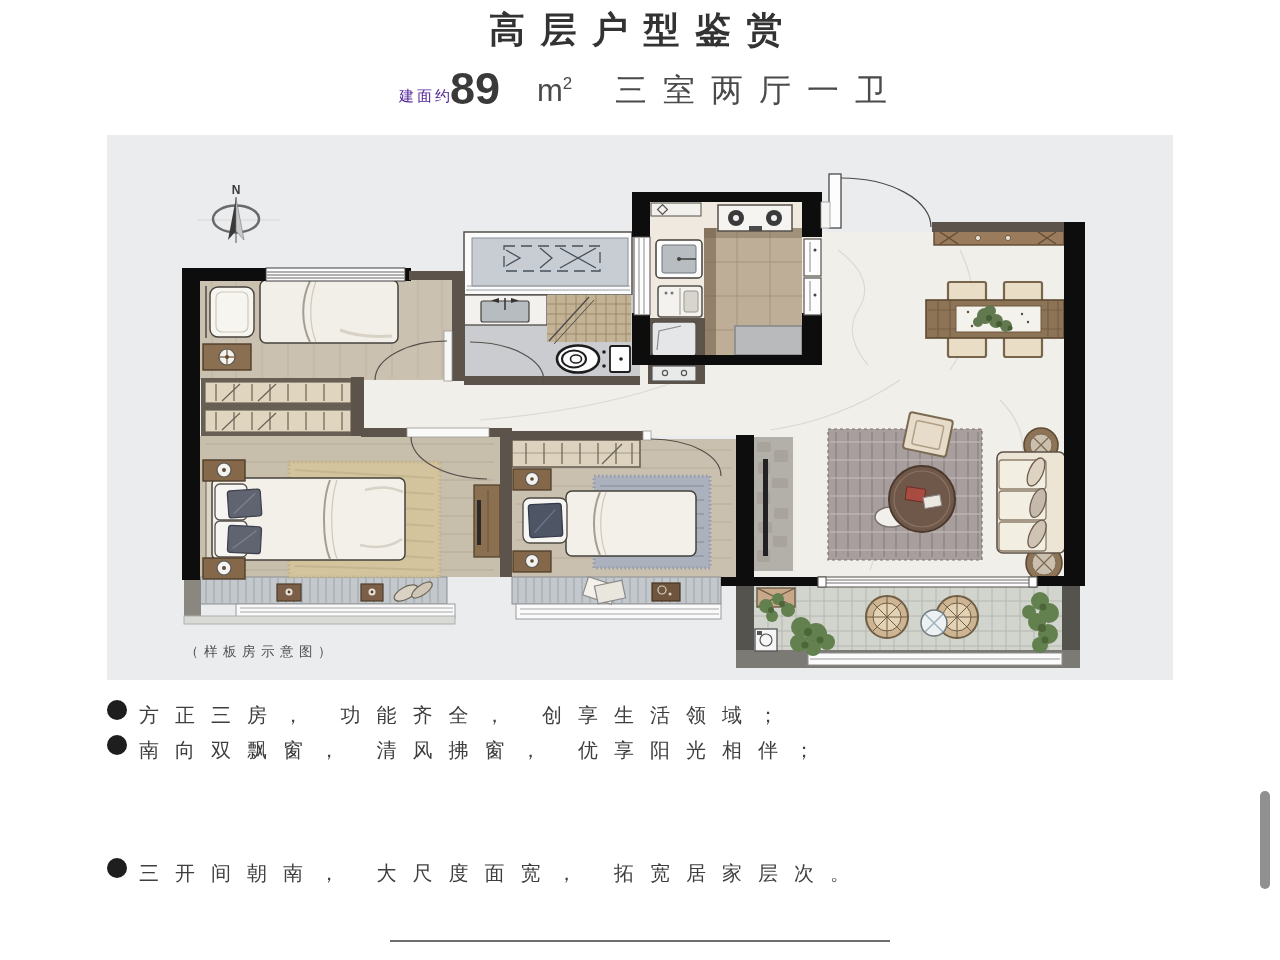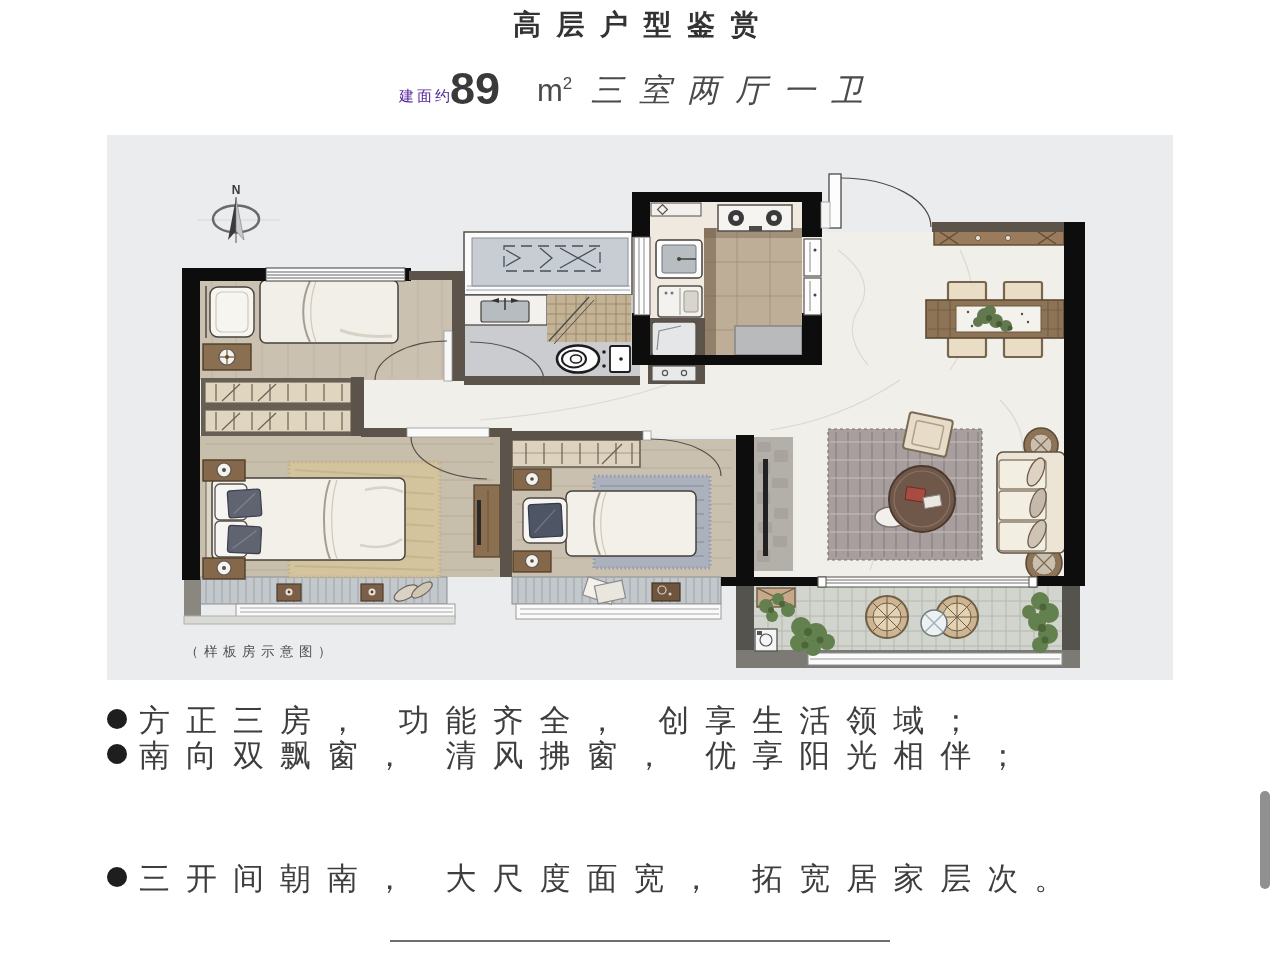--- a/index.html
+++ b/index.html
@@ -1,31 +1,31 @@
 <!DOCTYPE html>
 <html><head>
 <meta charset="utf-8">
 <style>
   html,body{margin:0;padding:0;background:#ffffff;width:1280px;height:960px;overflow:hidden;}
   body{font-family:"Liberation Sans", sans-serif;position:relative;}
   .abs{position:absolute;}
-  .title{left:0;top:6px;width:1272px;text-align:center;font-size:28px;font-weight:bold;color:#333;letter-spacing:15.5px;text-indent:15px;}
+  .title{left:0;top:6px;width:1272px;text-align:center;font-size:36px;font-weight:bold;color:#333;letter-spacing:15.5px;text-indent:15px;}
   .sub{color:#4a4a4a;}
-  .b-row{left:107px;width:1100px;font-size:31px;color:#3e3e3e;letter-spacing:16px;white-space:nowrap;}
+  .b-row{left:107px;width:1100px;font-size:20px;color:#3e3e3e;letter-spacing:16px;white-space:nowrap;}
   .dot{display:inline-block;width:20px;height:20px;border-radius:50%;background:#1e1e1e;margin-right:12px;vertical-align:2px;letter-spacing:0;}
   .hr{left:390px;top:940px;width:500px;height:2px;background:#6e6e6e;}
   .sb{left:1260px;top:791px;width:10px;height:98px;border-radius:6px;background:#909090;}
 </style>
 </head>
 <body>
 <div class="abs title">高层户型鉴赏</div>
 <div class="abs sub" style="left:399px;top:87px;font-size:15px;color:#4c1d95;letter-spacing:3px;">建面约</div>
 <div class="abs sub" style="left:450px;top:63px;font-size:45px;font-weight:bold;color:#3a3a3a;">89</div>
 <div class="abs sub" style="left:537px;top:73px;font-size:31px;color:#4a4a4a;text-align:right;">m<span style="font-size:17px;vertical-align:12px;">2</span></div>
-<div class="abs sub" style="left:591px;top:69px;font-size:32px;letter-spacing:16px;white-space:nowrap;font-style:italic;">三室两厅一卫</div>
+<div class="abs sub" style="left:615px;top:69px;font-size:32px;letter-spacing:16px;white-space:nowrap;">三室两厅一卫</div>
 <svg class="abs" style="left:107px;top:135px;" width="1066" height="545" viewBox="107 135 1066 545">
 <rect x="107" y="135" width="1066" height="545" fill="#ebecee"></rect>
 
 <line x1="197" y1="220" x2="280" y2="220" stroke="#d8d8d8" stroke-width="1"></line>
 <ellipse cx="236" cy="219" rx="23" ry="13.5" fill="none" stroke="#6a6a6a" stroke-width="2.5"></ellipse>
 <line x1="236" y1="197" x2="236" y2="243" stroke="#555" stroke-width="1"></line>
 <polygon points="236,198 228,240 236,231" fill="#3a3a3a"></polygon>
 <polygon points="236,198 244,240 236,231" fill="#c9c9c9" stroke="#777" stroke-width="0.6"></polygon>
 <text x="236" y="194" font-size="12" font-weight="bold" fill="#3a3a3a" text-anchor="middle">N</text>
 

